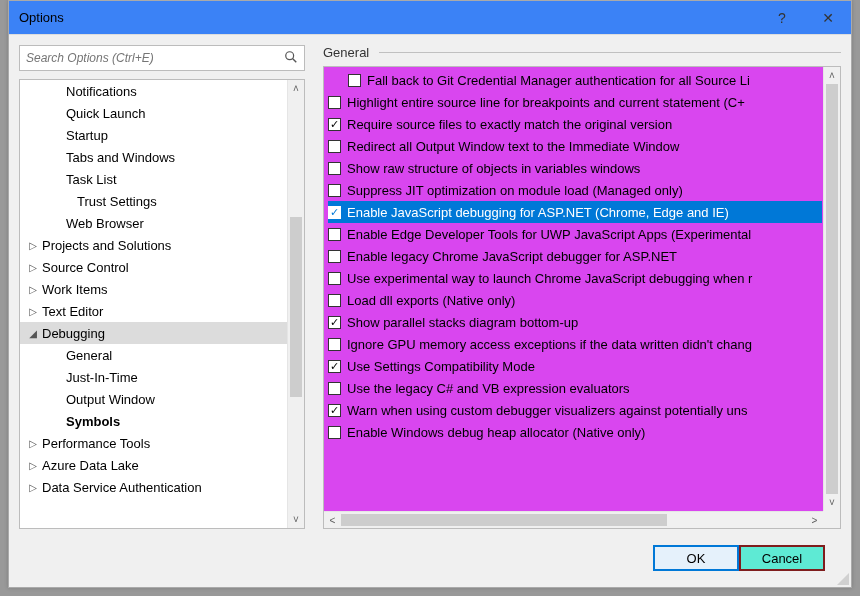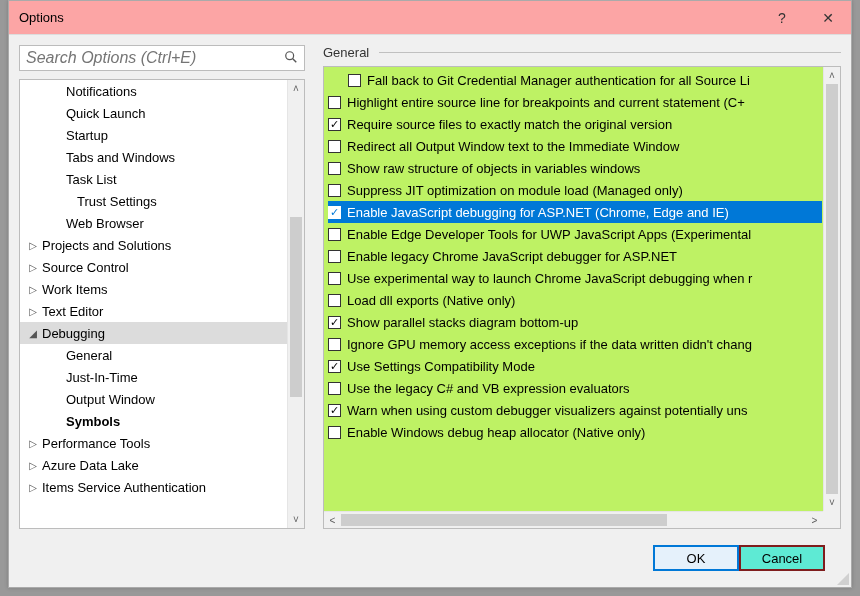--- a/index.html
+++ b/index.html
@@ -20,21 +20,21 @@
     border: 1px solid #aaa;
     display: flex;
     flex-direction: column;
     box-shadow: 0 0 4px rgba(0,0,0,0.2);
   }
   .titlebar {
     height: 34px;
     display: flex;
     align-items: center;
     padding: 0 0 0 10px;
-    background: #fca5a5;
+    background: #3b82f6;
     border-bottom: 1px solid #ddd;
   }
   .titlebar .title { flex: 1; font-size: 13px; }
   .titlebtn {
     width: 46px; height: 34px;
     display: flex; align-items: center; justify-content: center;
     font-size: 14px;
     color: #333;
   }
   .body-area {
@@ -56,21 +56,21 @@
     background: #fff;
     height: 26px;
     display: flex;
     align-items: center;
   }
   .search-wrap input {
     flex: 1;
     border: none;
     outline: none;
     padding: 0 6px;
-    font-size: 16px;
+    font-size: 12px;
     color: #666;
     font-style: italic;
     background: transparent;
   }
   .search-icon { padding: 0 6px; color: #555; font-size: 14px; }
   .tree-wrap {
     flex: 1;
     border: 1px solid #bcbcbc;
     background: #fff;
     position: relative;
@@ -128,21 +128,21 @@
     align-items: center;
     margin-bottom: 6px;
     gap: 10px;
   }
   .section-header .label { color: #333; }
   .section-header .rule { flex:1; height:1px; background:#c0c0c0; }
 
   .opts-wrap {
     flex: 1;
     border: 1px solid #bcbcbc;
-    background: #bef264;
+    background: #d946ef;
     position: relative;
     overflow: hidden;
     display:flex;flex-direction:column;
   }
   .opts {
     flex:1;
     overflow: hidden;
     padding: 2px 18px 2px 4px;
   }
   .opt-row {
@@ -308,21 +308,21 @@
             <div class="tree-row" style="padding-left: 6px;">
               <span class="arrow">▷</span>
               <span class="tree-label">Performance Tools</span>
             </div>
             <div class="tree-row" style="padding-left: 6px;">
               <span class="arrow">▷</span>
               <span class="tree-label">Azure Data Lake</span>
             </div>
             <div class="tree-row" style="padding-left: 6px;">
               <span class="arrow">▷</span>
-              <span class="tree-label">Items Service Authentication</span>
+              <span class="tree-label">Data Service Authentication</span>
             </div>
           </div>
         <div class="tree-scroll">
           <div class="sb-btn">˄</div>
           <div class="sb-track">
             <div class="sb-thumb"></div>
           </div>
           <div class="sb-btn sb-bot">˅</div>
         </div>
       </div>

